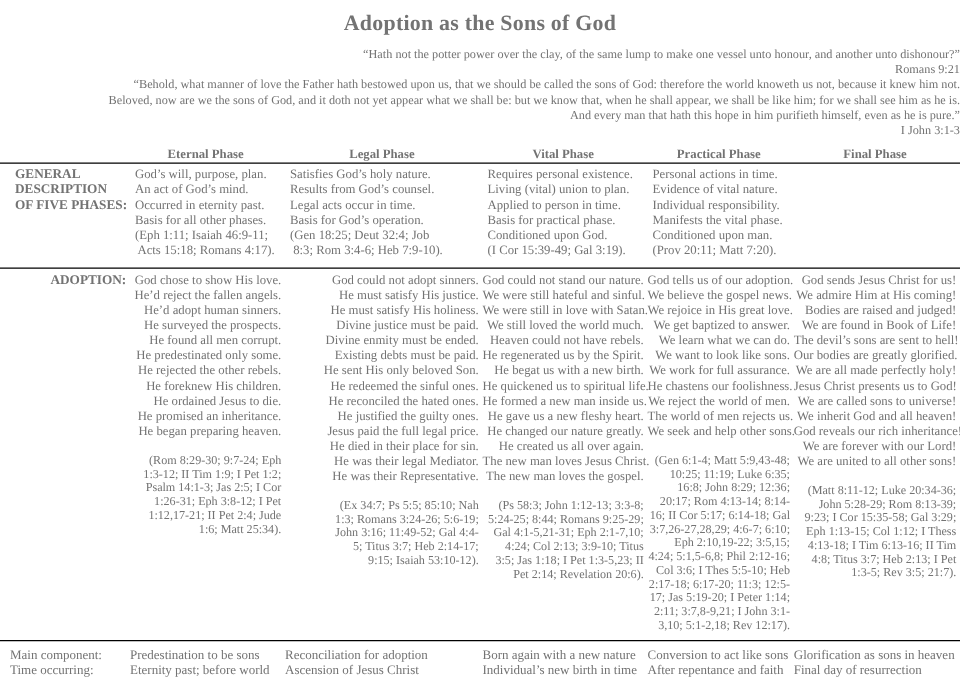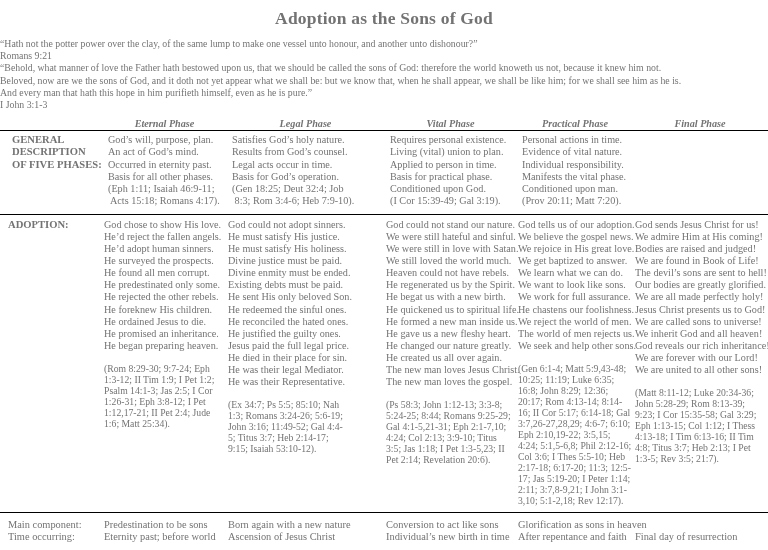--- a/index.html
+++ b/index.html
@@ -1,31 +1,31 @@
 <!DOCTYPE html>
 <html><head>
 <meta charset="utf-8">
 <style>
   html,body { margin:0; padding:0; background:#fff; }
   .page {
     width:768px; height:550px; background:#ffffff; color:#737373;
     font-family:"Liberation Serif", serif; overflow:hidden; position:relative;
   }
   .title { font-size:17.5px; font-weight:bold; text-align:center; padding-top:8px; letter-spacing:.2px; }
-  .epigraph { margin-top:9px; text-align:left; font-size:9.8px; line-height:12.2px; }
+  .epigraph { margin-top:9px; text-align:right; font-size:9.8px; line-height:12.2px; }
   .multi { white-space:pre; }
   .row { display:grid; grid-template-columns:104px 124px 158px 132px 117px 133px; align-items:start; }
-  .header-row { margin-top:7px;font-style:italic; }
+  .header-row { margin-top:7px; }
   .col-head { font-weight:bold; text-align:center; font-size:12.2px; line-height:14px; }
   .rule { border-top:1.5px solid #000; height:0; }
   .cell { font-size:10.2px; line-height:12.1px; padding-right:3px; }
   .label-cell { padding-left:8px; font-size:10.6px; }
   .bold { font-weight:bold; }
   .general-row { padding:3px 0 7px 4px; }
-  .adoption-row { padding:4px 0 6px 0; }
+  .adoption-row { padding:4px 0 6px 0;text-align:right; }
   .refs { margin-top:11px; font-size:9.7px; line-height:11.0px; }
   .footer { margin-top:6px; padding-bottom:4px; }
   .footer .cell { line-height:12.5px; font-size:10.4px; }
 </style>
 </head>
 <body>
 
 <div class="page">
 
   <div class="title">Adoption as the Sons of God</div>
@@ -195,20 +195,21 @@
 1:3-5; Rev 3:5; 21:7).</div>
     </div>
   </div>
 
   <div class="rule"></div>
 
   <div class="footer">
     <div class="row">
       <div class="cell label-cell">Main component:</div>
       <div class="cell multi">Predestination to be sons</div>
+      <div class="cell multi">Reconciliation for adoption</div>
       <div class="cell multi">Born again with a new nature</div>
       <div class="cell multi">Conversion to act like sons</div>
       <div class="cell multi">Glorification as sons in heaven</div>
     </div>
     <div class="row">
       <div class="cell label-cell">Time occurring:</div>
       <div class="cell multi">Eternity past; before world</div>
       <div class="cell multi">Ascension of Jesus Christ</div>
       <div class="cell multi">Individual’s new birth in time</div>
       <div class="cell multi">After repentance and faith</div>

